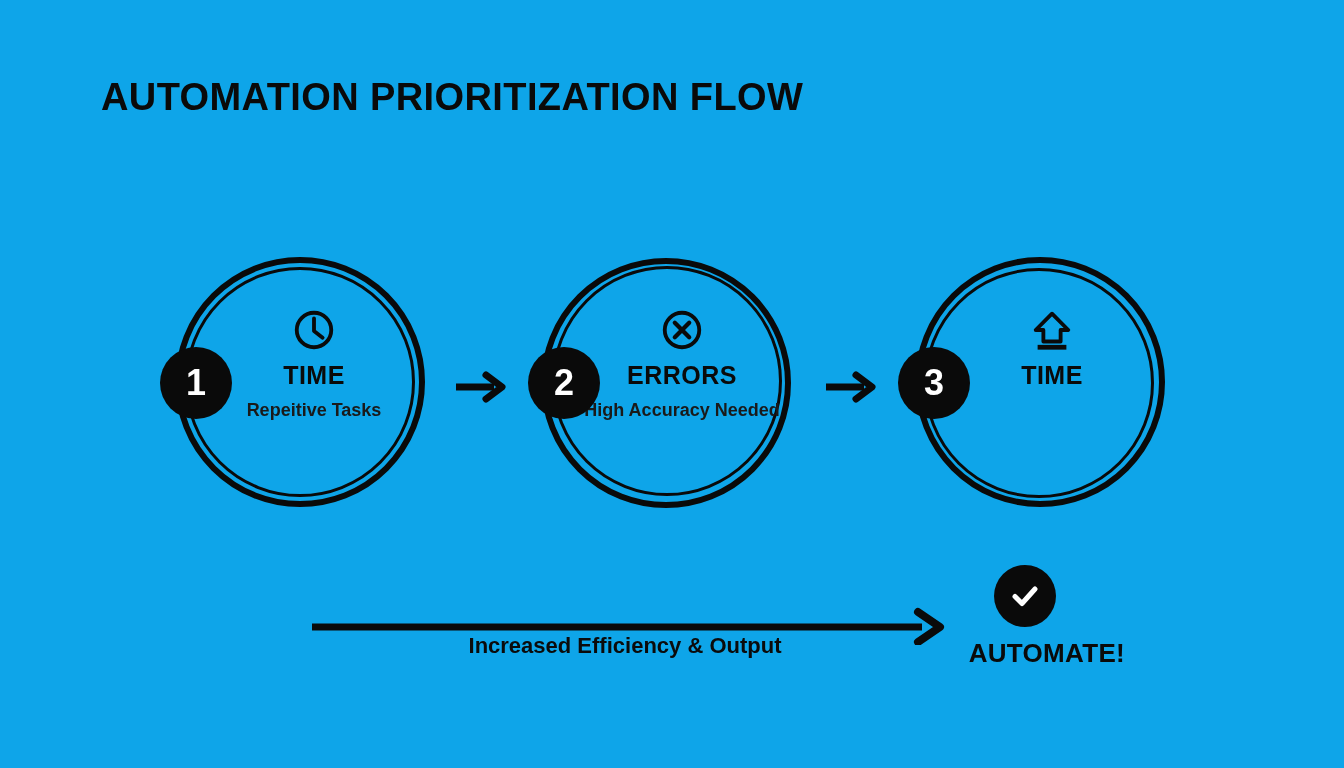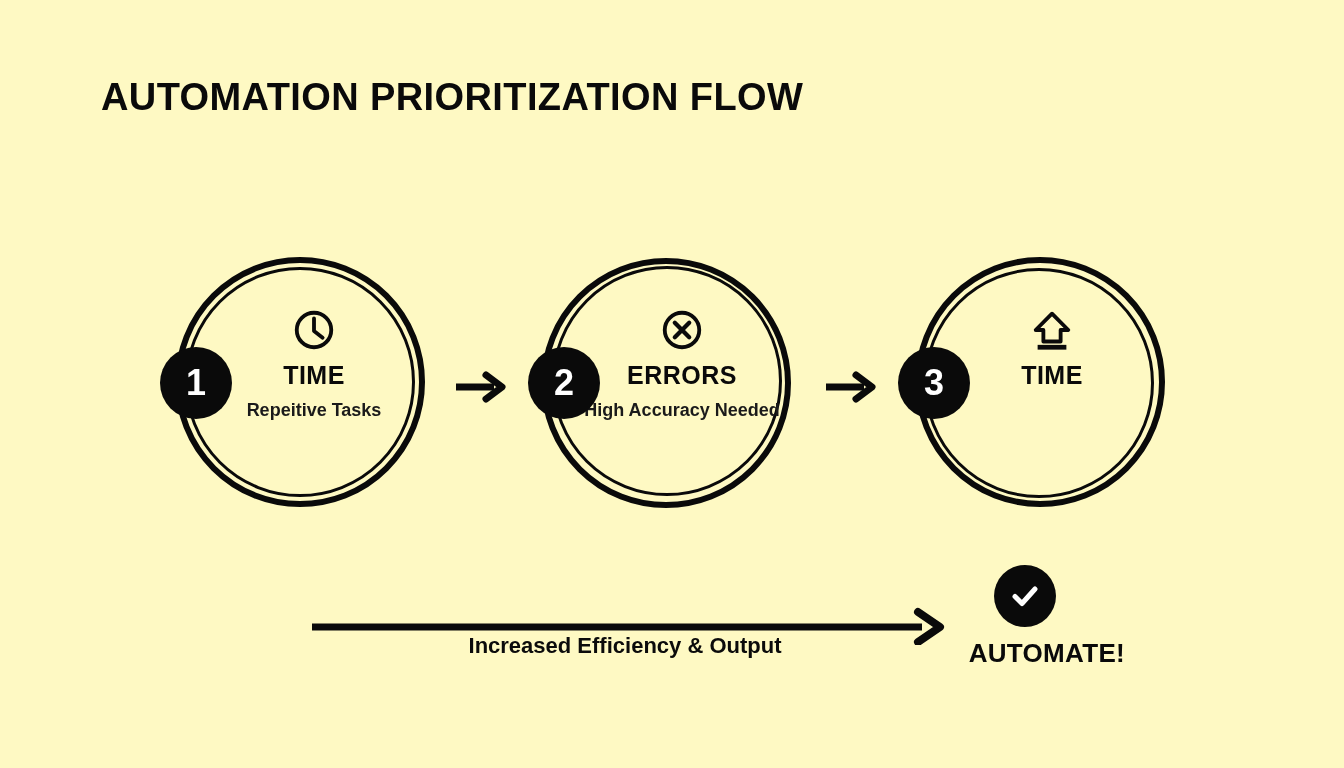--- a/index.html
+++ b/index.html
@@ -9,21 +9,21 @@
     background: #ffffff;
   }
   body {
     font-family: "Liberation Sans", sans-serif;
     -webkit-font-smoothing: antialiased;
   }
   #slide {
     position: relative;
     width: 1344px;
     height: 768px;
-    background: #fef9c3;
+    background: #0ea5e9;
     overflow: hidden;
     color: #0b0b0b;
   }
 
   
   #header {
     position: absolute;
     left: 101px;
     top: 78px;
     width: 900px;

